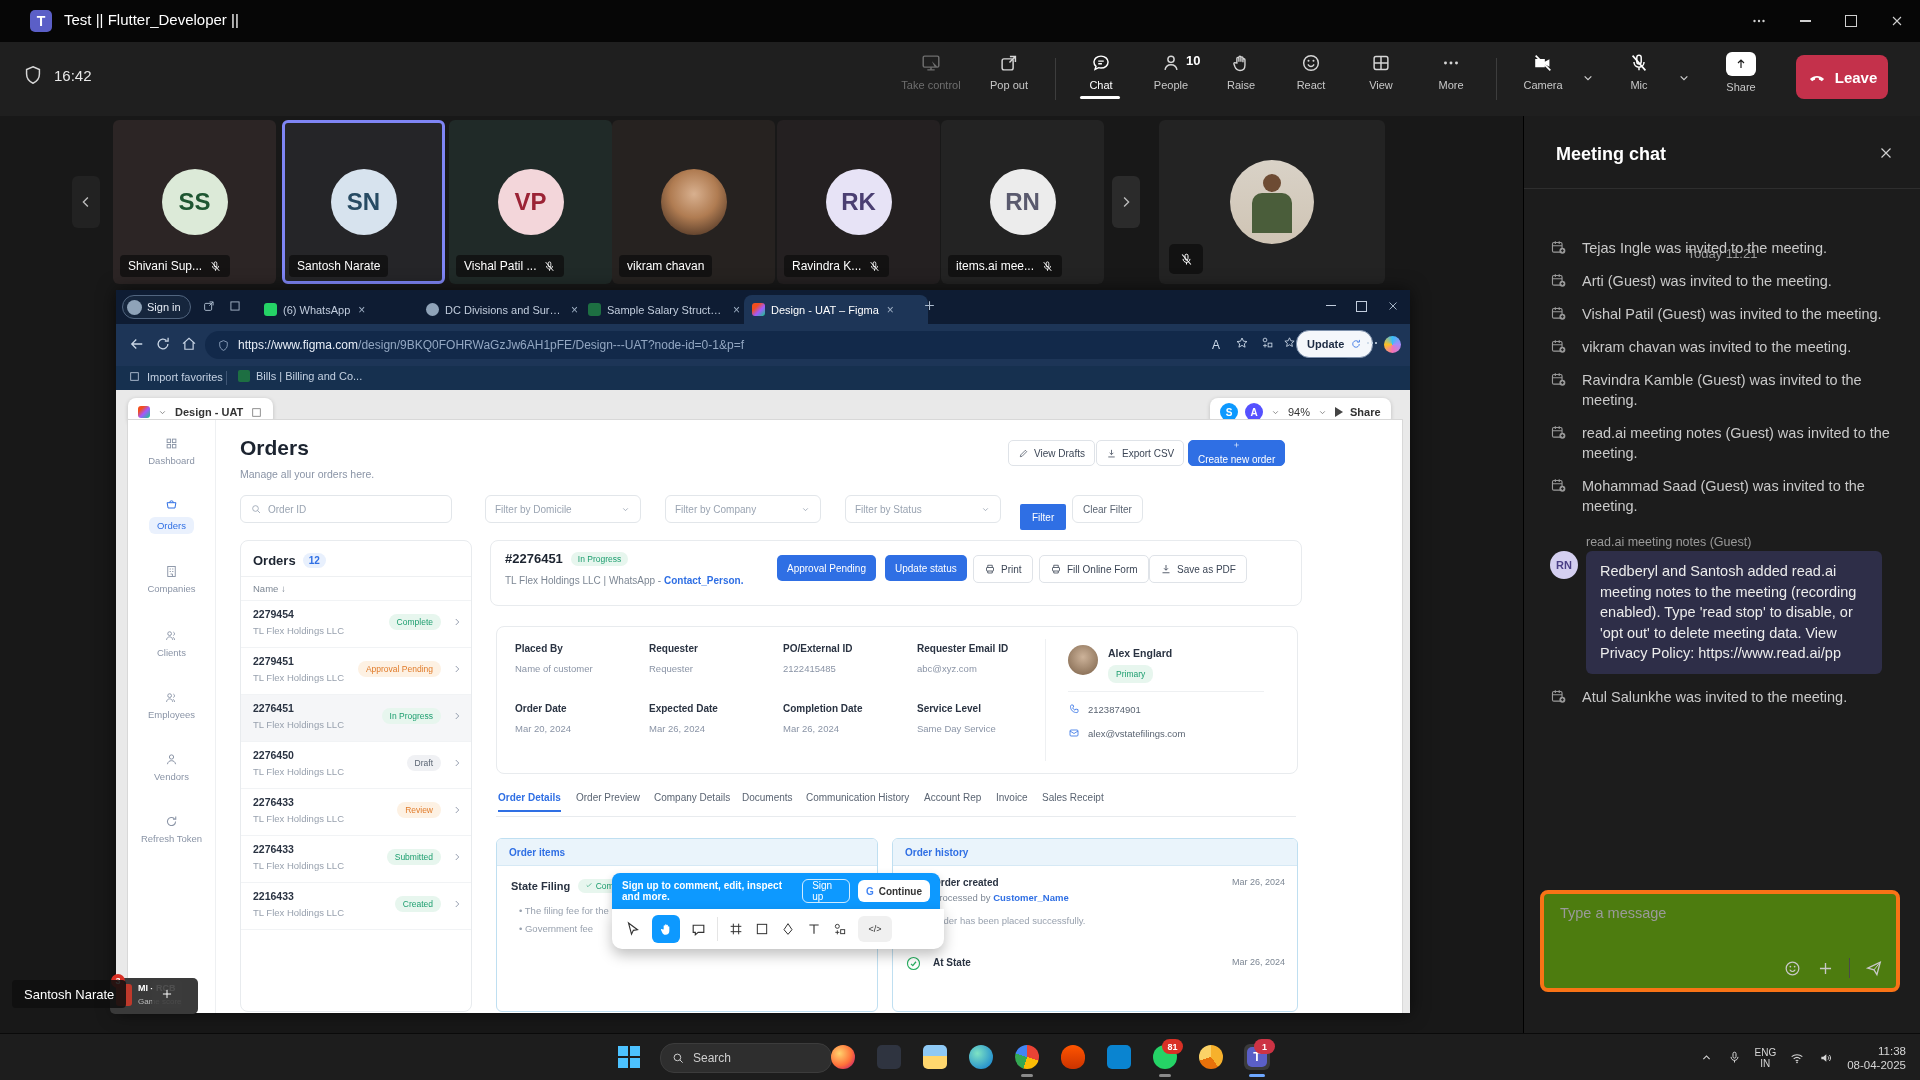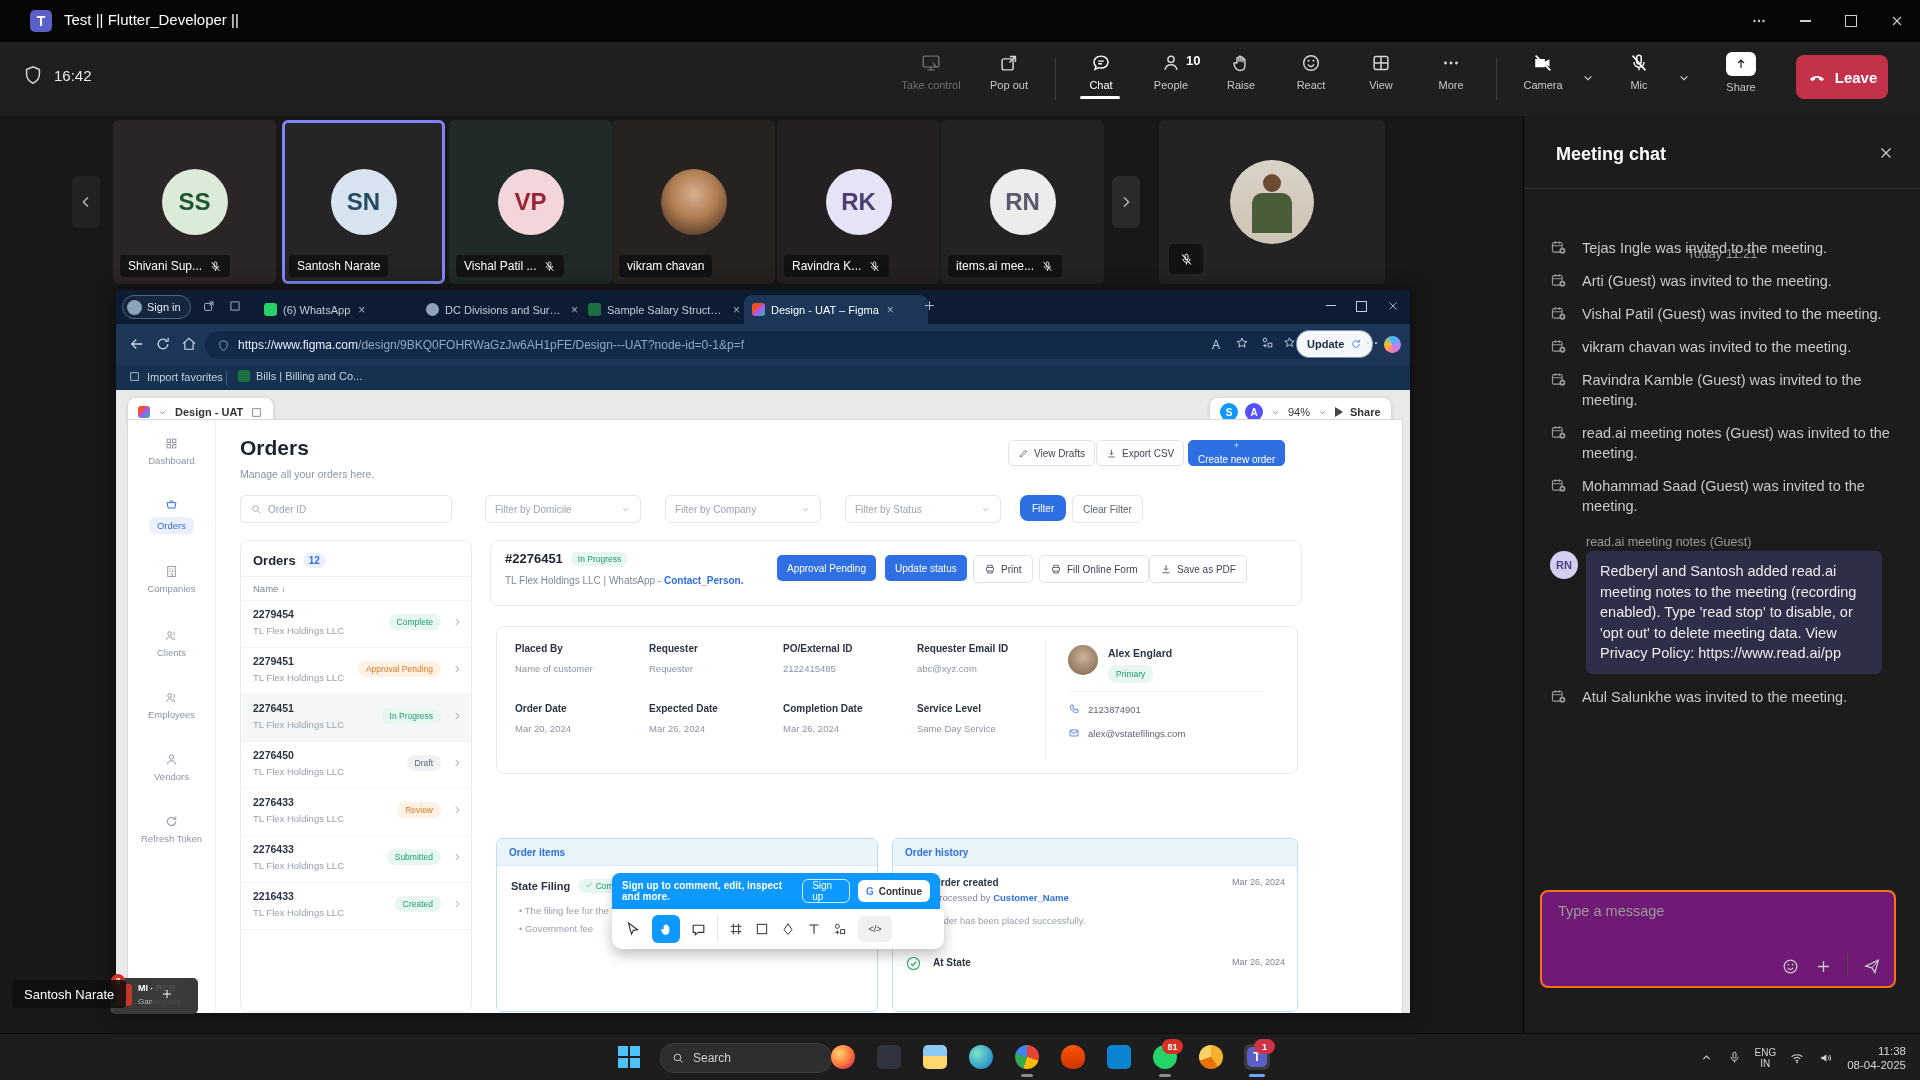--- a/index.html
+++ b/index.html
@@ -61,21 +61,21 @@
   .appframe{position:absolute;left:12px;top:30px;width:1274px;height:593px;background:#fff;box-shadow:0 0 0 1px #d8d8d8;}
   .sidebar{position:absolute;left:0;top:0;width:87px;height:100%;border-right:1px solid #eef0f2;background:#fff;}
   .sb-item{position:absolute;left:0;width:87px;display:flex;flex-direction:column;align-items:center;gap:4px;color:#8a94a6;font-size:9.5px;}
   .sb-item.active{color:#2f6fe4;}
   .sb-item.active .pill{background:#eaf1fd;border-radius:6px;padding:3px 8px;}
   .h1{position:absolute;left:112px;top:16px;font-size:21px;font-weight:bold;color:#1c2430;}
   .sub{position:absolute;left:112px;top:48px;font-size:10.5px;color:#8a94a6;}
   .topbtn{position:absolute;top:20px;height:24px;border:1px solid #dfe3e8;border-radius:5px;background:#fff;color:#3c4656;font-size:10px;display:flex;align-items:center;gap:5px;padding:0 9px;}
   .topbtn.primary{background:#2f6fe4;border-color:#2f6fe4;color:#fff;flex-direction:column;}
   .filter-in{position:absolute;top:75px;height:26px;border:1px solid #e2e6ea;border-radius:6px;background:#fff;color:#9aa4b2;font-size:10px;display:flex;align-items:center;gap:6px;padding:0 9px;}
-  .filterbtn{position:absolute;top:75px;height:26px;border-radius:8px;background:#2f6fe4;color:#fff;font-size:10px;display:flex;align-items:center;padding:0 12px;}
+  .filterbtn{position:absolute;top:84px;height:26px;border-radius:2px;background:#2f6fe4;color:#fff;font-size:10px;display:flex;align-items:center;padding:0 12px;}
   .clearbtn{position:absolute;top:75px;height:26px;border:1px solid #e2e6ea;border-radius:6px;background:#fff;color:#5a6472;font-size:10px;display:flex;align-items:center;padding:0 10px;}
   .listcard{position:absolute;left:112px;top:120px;width:230px;height:470px;border:1px solid #e8ebee;border-radius:8px;background:#fff;overflow:hidden;}
   .lc-head{padding:12px 12px 8px;font-size:13px;font-weight:bold;color:#1c2430;display:flex;align-items:center;gap:7px;border-bottom:1px solid #eef0f2;}
   .count-badge{background:#e8f0fd;color:#2f6fe4;font-size:10px;font-weight:bold;border-radius:8px;padding:2px 6px;}
   .lc-sub{padding:6px 12px;font-size:9.5px;color:#7d8794;border-bottom:1px solid #f1f3f5;}
   .orow{position:relative;height:46px;border-bottom:1px solid #f1f3f5;}
   .orow.sel{background:#f5f6f8;}
   .orow .oid{position:absolute;left:12px;top:7px;font-size:10.5px;font-weight:bold;color:#2a3342;}
   .orow .oco{position:absolute;left:12px;top:24px;font-size:9.5px;color:#98a1ae;}
   .orow .chev{position:absolute;right:8px;top:15px;color:#8a94a6;}
@@ -131,21 +131,21 @@
   .cp-close{position:absolute;right:26px;top:28px;color:#d0d0d0;}
   .cp-div{position:absolute;left:0;top:72px;width:100%;height:1px;background:#2e2e2e;}
   .cp-day{position:absolute;left:0;top:92px;width:100%;text-align:center;font-size:13px;color:#9a9a9a;margin-top:38px;}
   .msgs{position:absolute;left:26px;top:122px;width:348px;display:flex;flex-direction:column;gap:13px;}
   .sysmsg{display:flex;gap:14px;color:#c9c9c9;font-size:14.5px;line-height:20px;}
   .sysmsg .mi{flex:0 0 18px;color:#9a9a9a;padding-top:1px;}
   .sender{font-size:12.5px;color:#9a9a9a;margin:6px 0 2px 36px;}
   .bubwrap{display:flex;gap:8px;align-items:flex-start;}
   .rn-av{flex:0 0 28px;width:28px;height:28px;border-radius:50%;background:#d4cff0;color:#4a3f86;font-size:11px;font-weight:bold;display:flex;align-items:center;justify-content:center;}
   .bubble{background:#2e2e48;border-radius:6px;padding:10px 14px;color:#ececec;font-size:14.5px;line-height:20.5px;width:268px;}
-  .cp-input{position:absolute;left:16px;top:774px;width:352px;height:94px;border:2px solid #f97316;border-radius:8px;background:#701a75;}
+  .cp-input{position:absolute;left:16px;top:774px;width:352px;height:94px;border:4px solid #f97316;border-radius:8px;background:#4d7c0f;}
   .cp-input input{position:absolute;left:14px;top:10px;width:300px;background:transparent;border:none;outline:none;color:#e0e0e0;font-size:14.5px;font-family:inherit;}
   .cp-input input::placeholder{color:#9a9a9a;}
   .cp-acts{position:absolute;right:12px;bottom:10px;display:flex;gap:14px;align-items:center;color:#c8c8c8;}
   .cp-acts .vd{width:1px;height:20px;background:#4a4a4a;}
   
   .taskbar{position:absolute;left:0;top:1033px;width:1920px;height:47px;background:#1d1d1d;border-top:1px solid #0a0a0a;}
   .tb-ic{position:absolute;top:10px;width:26px;height:26px;display:flex;align-items:center;justify-content:center;}
   .tb-search{position:absolute;left:660px;top:9px;width:150px;height:28px;background:#2e2e2e;border:1px solid #3c3c3c;border-radius:14px;color:#cfcfcf;font-size:12px;display:flex;align-items:center;gap:8px;padding:0 10px;}
   .tb-badge{position:absolute;right:-5px;top:-5px;min-width:15px;height:15px;border-radius:8px;background:#d93025;color:#fff;font-size:9px;font-weight:bold;display:flex;align-items:center;justify-content:center;padding:0 3px;}
   .tray{position:absolute;right:14px;top:0;height:47px;display:flex;align-items:center;gap:13px;color:#d6d6d6;}
@@ -930,20 +930,30 @@
                 </div>
                 <div class="c-line" style="top:88px">
                   <svg class="ic ci" width="12" height="12">
                       <use href="#i-mailx"></use>
                     </svg>
                   <span>alex@vstatefilings.com</span>
                 </div>
               </div>
             </div>
 
+            <div class="tabsrow">
+              <div class="ttab active" style="left:2px">Order Details</div>
+              <div class="ttab" style="left:80px">Order Preview</div>
+              <div class="ttab" style="left:158px">Company Details</div>
+              <div class="ttab" style="left:246px">Documents</div>
+              <div class="ttab" style="left:310px">Communication History</div>
+              <div class="ttab" style="left:428px">Account Rep</div>
+              <div class="ttab" style="left:500px">Invoice</div>
+              <div class="ttab" style="left:546px">Sales Receipt</div>
+            </div>
 
             <div class="panel" style="left:6px;width:380px;height:172px">
               <div class="ph">Order items</div>
               <div class="oi-item">
                 <span>State Filing</span>
                 <span class="oi-b"><svg class="ic" width="8" height="8" style="display:inline-block">
                       <use href="#i-check"></use>
                     </svg> <span>Complete</span></span>
               </div>
               <div class="oi-bul" style="top:66px">• <span>The filing fee for the</span></div>

